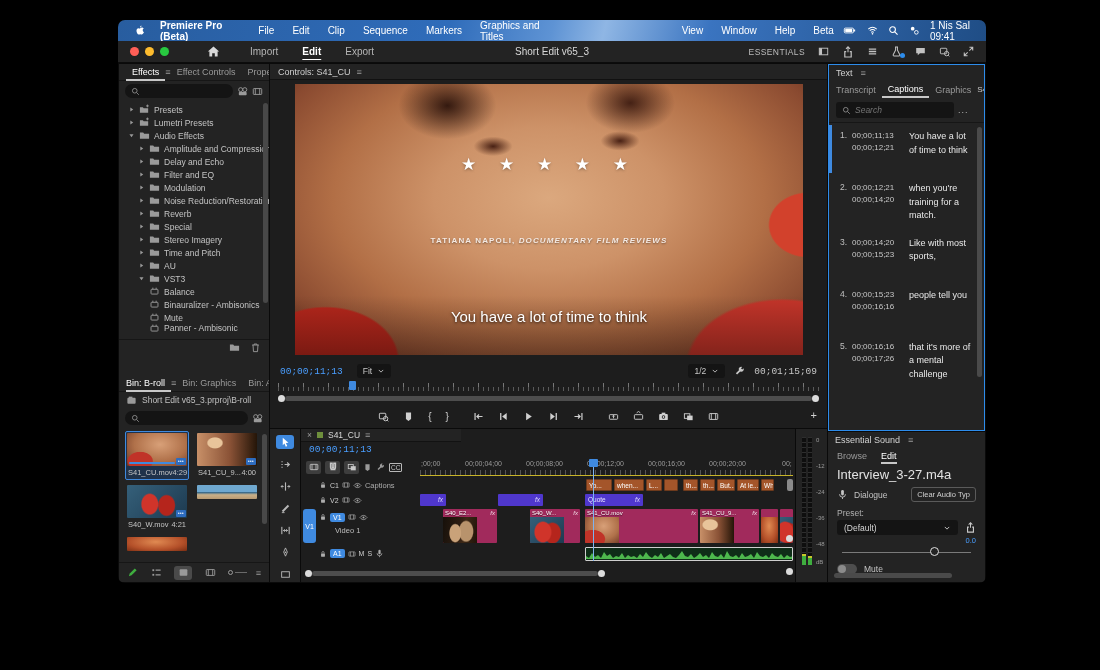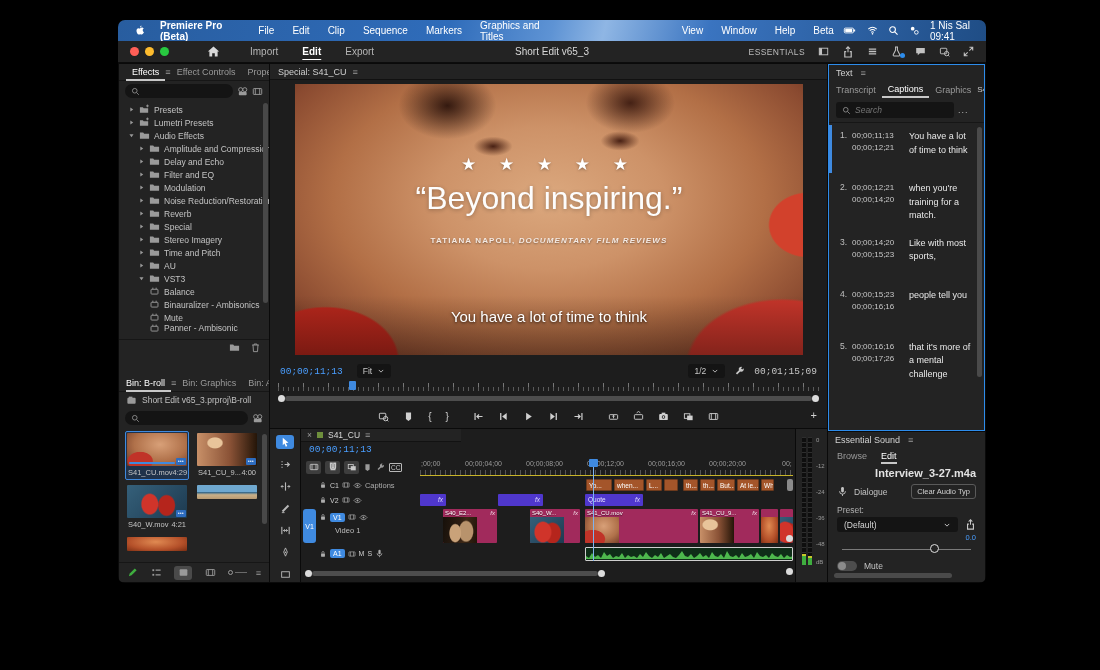--- a/index.html
+++ b/index.html
@@ -149,21 +149,21 @@
   .capitem.selected .selbar { background:#3f8ae0; }
   .cap-num { width:12px; color:#c0c0c0; text-align:right; }
   .cap-tc { width:52px; color:#c8c8c8; line-height:1.5; font-size:8px; }
   .cap-tx { flex:1; color:#e8e8e8; line-height:1.5; font-size:9px; padding-right:8px;}
   .cap-scroll { position:absolute; right:2px; top:4px; width:5px; height:250px; background:#4a4a4a; border-radius:3px; }
 
   
   .es-panel { left:710px; top:412px; width:157px; height:150px; }
   .es-tabs { display:flex; gap:14px; padding:3px 9px 0 9px; font-size:9px; color:#9a9a9a; height:16px; }
   .es-tabs .active { color:#fff; border-bottom:2px solid #c8c8c8; }
-  .es-name { padding:3px 9px 1px 9px; font-size:11px; font-weight:bold; color:#e2e2e2;text-align:right; }
+  .es-name { padding:3px 9px 1px 9px; font-size:13px; font-weight:normal; color:#e2e2e2; }
   .es-row { display:flex; align-items:center; gap:6px; padding:4px 9px 0 9px; font-size:8.5px; color:#c4c4c4; }
   .es-clear { margin-left:auto; border:1px solid #5a5a5a; border-radius:3px; font-size:7.5px;
     padding:2px 5px; color:#d0d0d0; white-space:nowrap; }
   .es-preset-lab { padding:6px 9px 2px 9px; font-size:8.5px; color:#b0b0b0; }
   .es-dd-row { display:flex; align-items:center; gap:7px; padding:0 9px; }
   .es-dd { flex:1; display:flex; align-items:center; background:#141414; border-radius:3px;
     height:15px; padding:0 7px; font-size:8.5px; color:#d6d6d6; }
   .es-dd .cv { margin-left:auto; }
   .es-val { color:#4a9eff; font-size:7.5px; text-align:right; padding:1px 9px 0 0; }
   .es-slider { position:relative; margin:2px 14px 0 14px; height:10px; }
@@ -876,26 +876,25 @@
       <span class="zoom-slider">
           <span class="zs-dot"></span>
           <span class="zs-line"></span>
         </span>
       <span class="menu-glyph">≡</span>
     </div>
   </div>
 
   <div class="panel prog-panel">
     <div class="prog-head">
-      <span>Special: S41_CU</span>
+      <span>Controls: S41_CU</span>
       <span class="menu-glyph">≡</span>
     </div>
     <div class="video">
       <div class="v-stars">★ ★ ★ ★ ★</div>
-      <div class="v-quote">“Beyond inspiring.”</div>
       <div class="v-attr"><span>TATIANA NAPOLI,</span> <span class="it">DOCUMENTARY FILM REVIEWS</span></div>
       <div class="v-cap">You have a lot of time to think</div>
     </div>
     <div class="prog-ctrl">
       <span class="tc-blue">00;00;11;13</span>
       <span class="dd">
           <span>Fit</span>
           <span class="ic">
             <svg class="i" style="width:8px;height:8px">
               <use href="#s-chev-d"></use>

